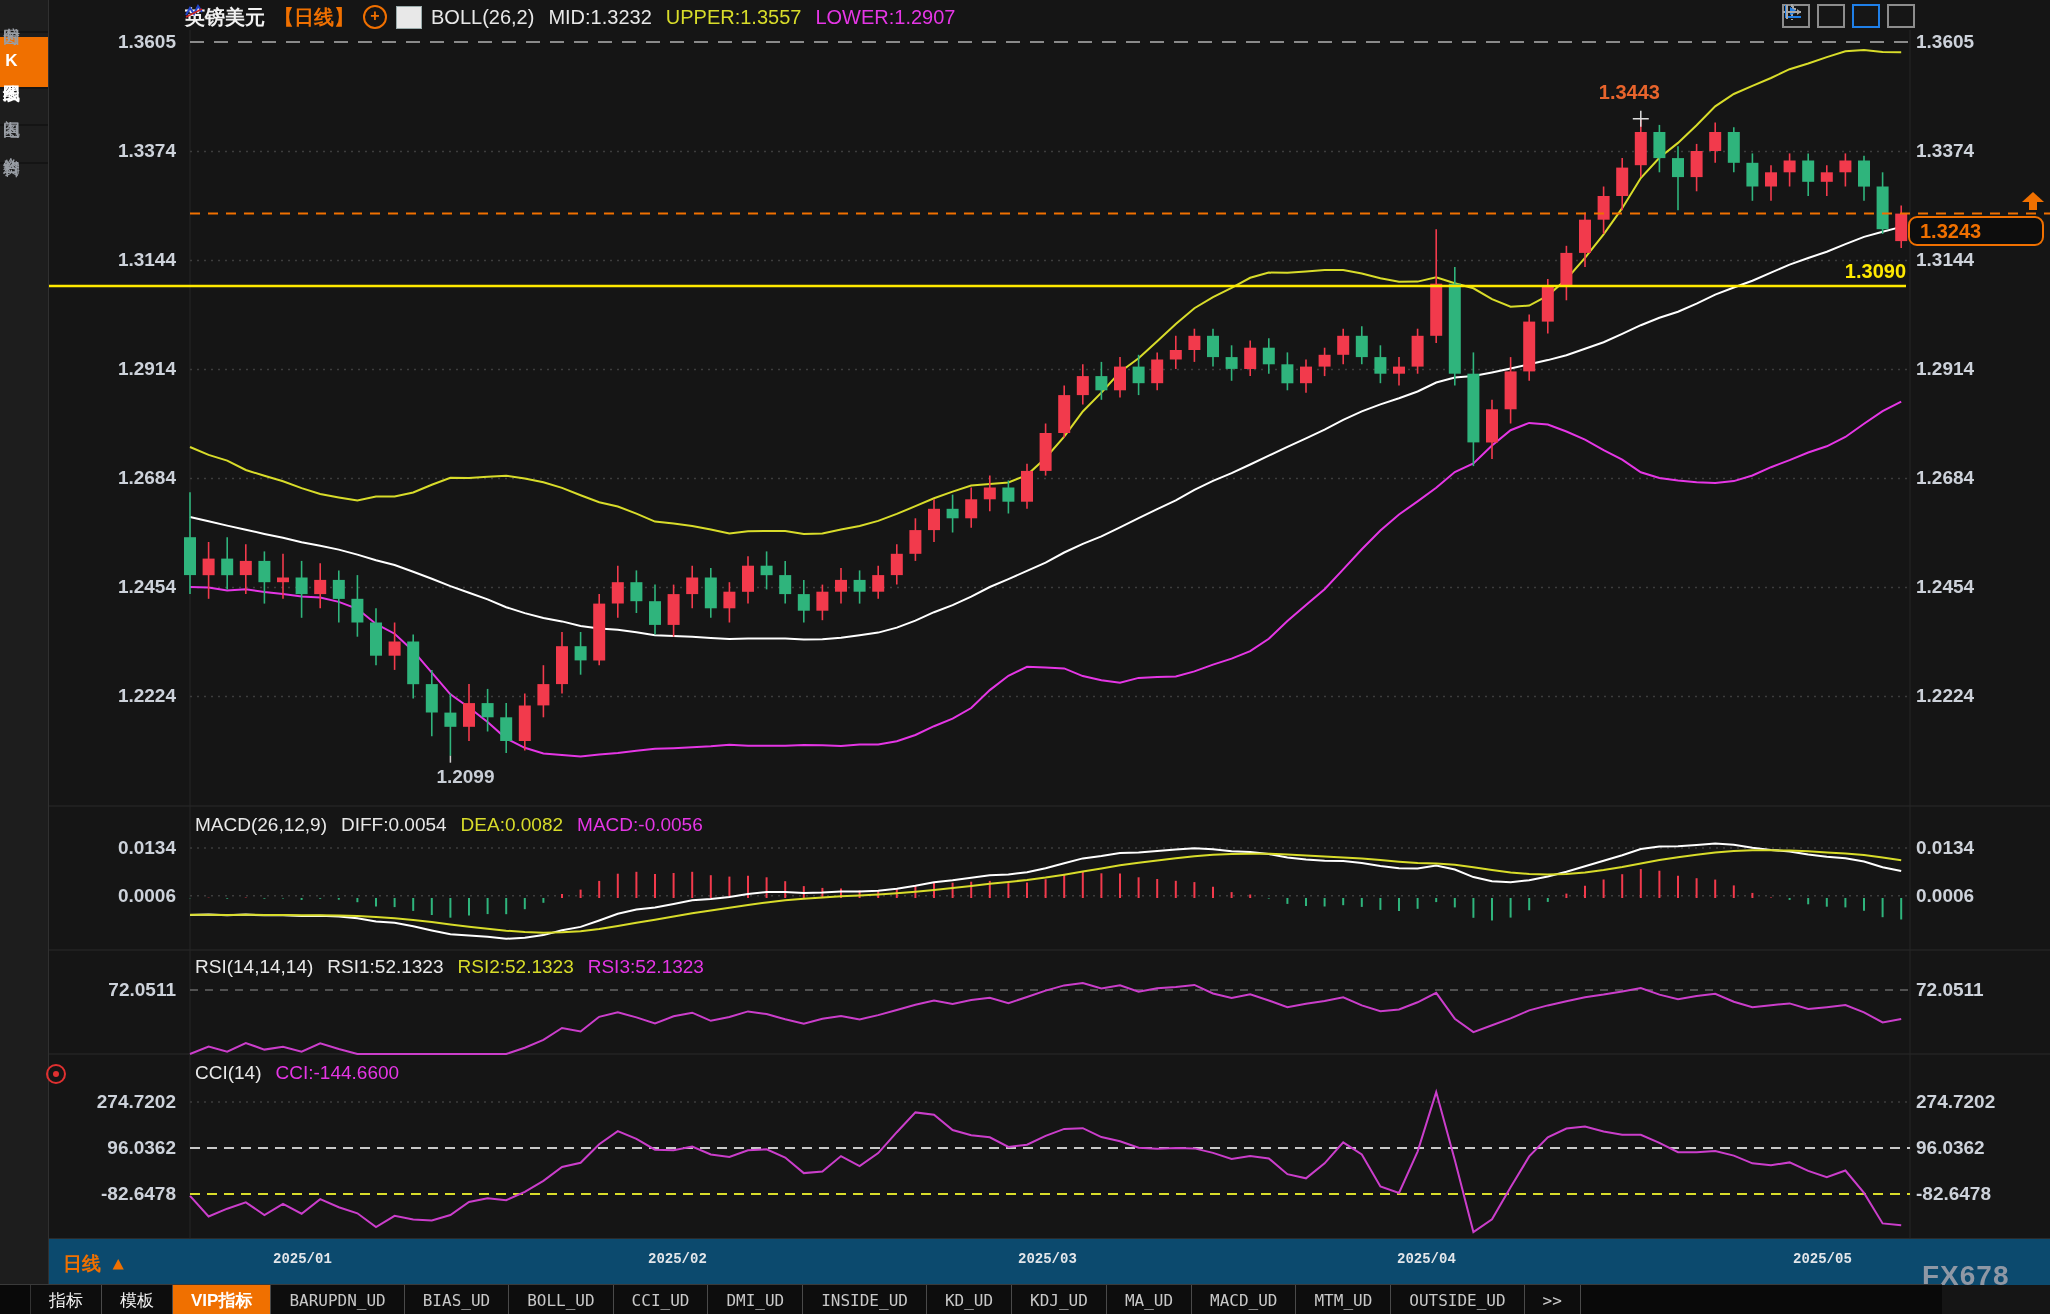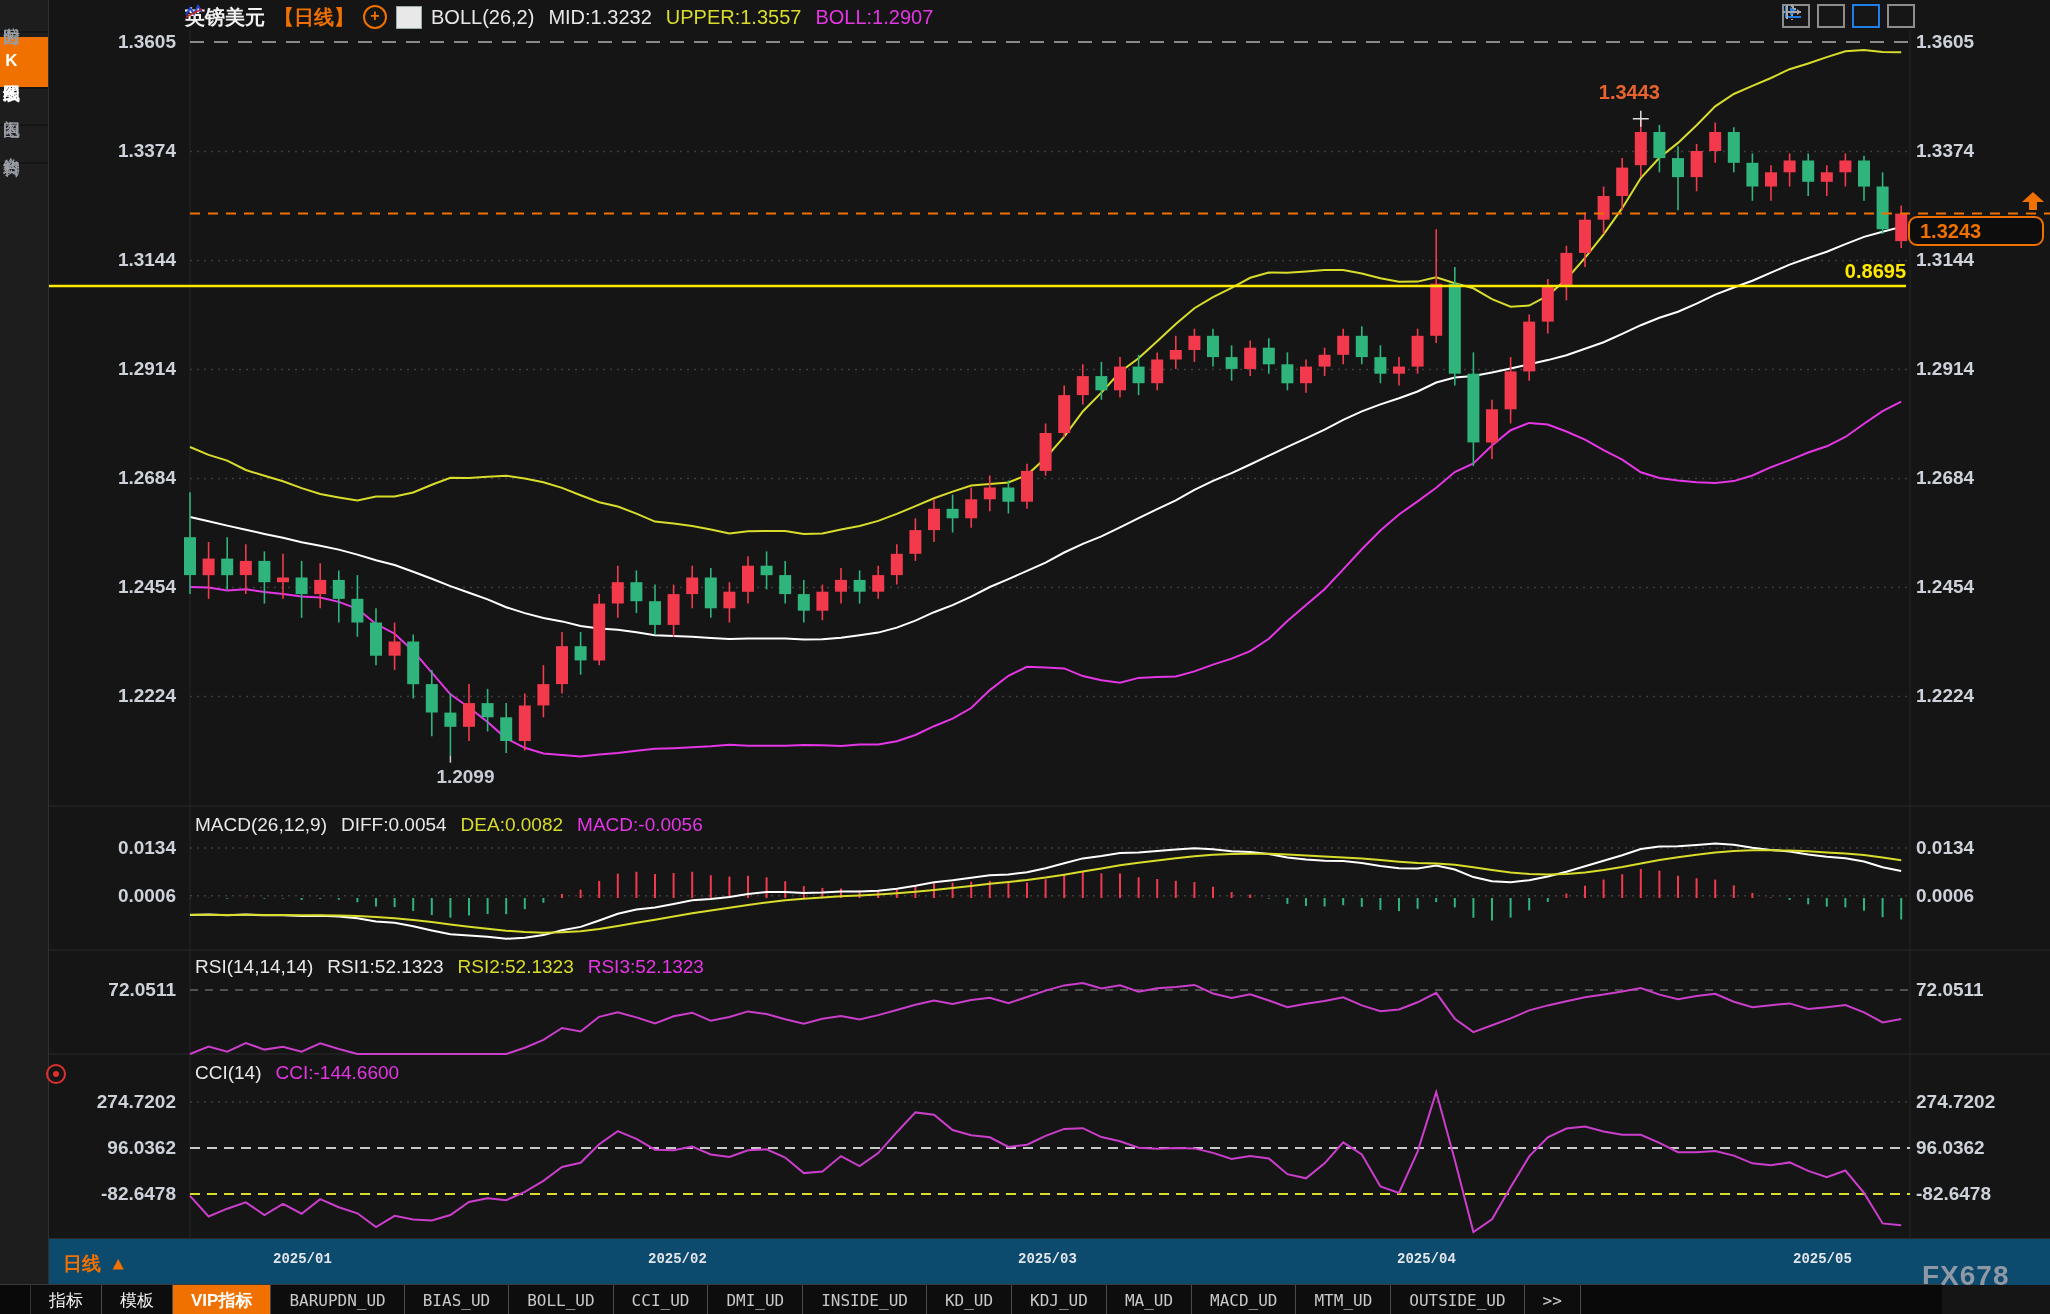--- a/index.html
+++ b/index.html
@@ -394,21 +394,21 @@
   <div id="titlebar">
     <span class="t-seg"><b style="color:#f2f2f2">英镑美元</b></span>
     <span class="t-seg"><b style="color:#f07000">【日线】</b></span>
     <span id="plus-circle">+</span>
     <span id="chart-style-box">
       <svg width="20" height="16">
           <polyline points="1,12 5,5 9,11 13,3 17,9" fill="none" stroke="#2244cc" stroke-width="2"></polyline>
           <line x1="1" y1="14" x2="17" y2="6" stroke="#cc2222" stroke-width="1.5"></line>
         </svg>
     </span>
-    <span id="boll-legend"><span style="color:#e8e8e8;margin-right:14px">BOLL(26,2)</span><span style="color:#e8e8e8;margin-right:14px">MID:1.3232</span><span style="color:#d8dc2a;margin-right:14px">UPPER:1.3557</span><span style="color:#e536e5;margin-right:14px">BOLL:1.2907</span></span>
+    <span id="boll-legend"><span style="color:#e8e8e8;margin-right:14px">BOLL(26,2)</span><span style="color:#e8e8e8;margin-right:14px">MID:1.3232</span><span style="color:#d8dc2a;margin-right:14px">UPPER:1.3557</span><span style="color:#e536e5;margin-right:14px">LOWER:1.2907</span></span>
   </div>
 
   <div id="toolbar">
     <span class="tool">
       <svg width="20" height="16">
           <line x1="10" y1="0" x2="10" y2="16" stroke="#a8a8a8" stroke-width="2" stroke-dasharray="3 2"></line>
           <line x1="1" y1="8" x2="19" y2="8" stroke="#a8a8a8" stroke-width="2" stroke-dasharray="3 2"></line>
         </svg>
     </span>
     <span class="tool">
@@ -476,21 +476,21 @@
       <span style="color:#d8dc2a">RSI2:52.1323</span>
       <span style="color:#e536e5">RSI3:52.1323</span>
     </div>
   <div class="legend-row" id="cci-legend" style="top:1062px">
       <span style="color:#e8e8e8">CCI(14)</span>
       <span style="color:#e536e5">CCI:-144.6600</span>
     </div>
 
   <div id="high-label" style="top: 72.7718px; left: 1598.8px;">1.3443</div>
   <div id="low-label" style="top: 765.693px; left: 436.4px;">1.2099</div>
-  <div id="hline-label" style="top: 260.058px;">0.8695</div>
+  <div id="hline-label" style="top: 260.058px;">1.3090</div>
   <div id="price-badge" style="top: 215.552px; border-radius: 9px;">1.3243</div>
   <div id="up-arrow" style="top: 189.552px;">
     <svg width="26" height="24">
         <polygon points="13,2 24,12 2,12" fill="#f07000"></polygon>
         <rect x="9" y="12" width="8" height="8" fill="#f07000"></rect>
       </svg>
   </div>
   <div id="target-icon">
       <span class="dot"></span>
     </div>

